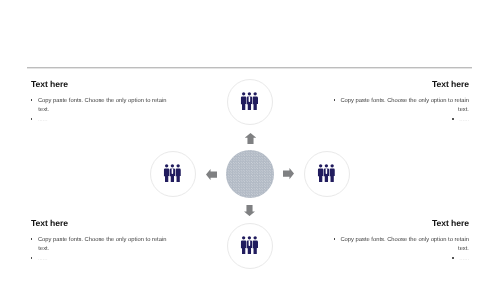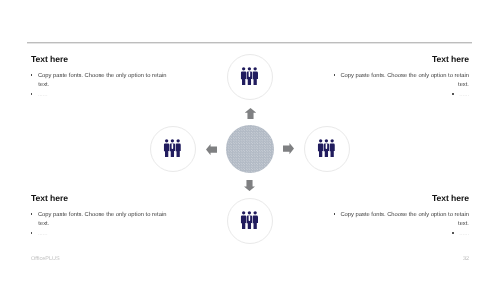--- a/index.html
+++ b/index.html
@@ -1,19 +1,19 @@
 <!DOCTYPE html>
 <html><head>
 <meta charset="utf-8">
 <style>
   html,body{margin:0;padding:0;}
   body{width:500px;height:281px;background:#ffffff;overflow:hidden;
        font-family:"Liberation Sans",sans-serif;
        -webkit-font-smoothing:antialiased;text-rendering:geometricPrecision;}
-  .slide{position:relative;width:500px;height:220px;background:#fff;}
+  .slide{position:relative;width:500px;height:220px;background:#fff;margin-top:25px;}
   .divider{position:absolute;left:27.2px;top:41.5px;width:444.9px;height:2px;
            background:linear-gradient(to bottom,#bdbdbd 0,#bdbdbd 1.45px,#e4e4e4 1.45px,#e4e4e4 2px);}
 
   .block{position:absolute;width:139px;}
   .block .title{font-size:8.6px;font-weight:bold;color:#131313;letter-spacing:-0.07px;line-height:1;height:9px;}
   .bullets{margin:0;padding:0;list-style:none;margin-top:7.5px;}
   .bl{font-size:5.8px;color:#3a3a3a;line-height:9.5px;padding-left:7.3px;text-indent:-7.3px;}
   .bl .dot{display:inline-block;width:1.4px;height:1.4px;background:#4a4a4a;vertical-align:middle;
            margin-right:5.5px;position:relative;top:-0.2px;}
   .bl .btxt{display:inline;}

